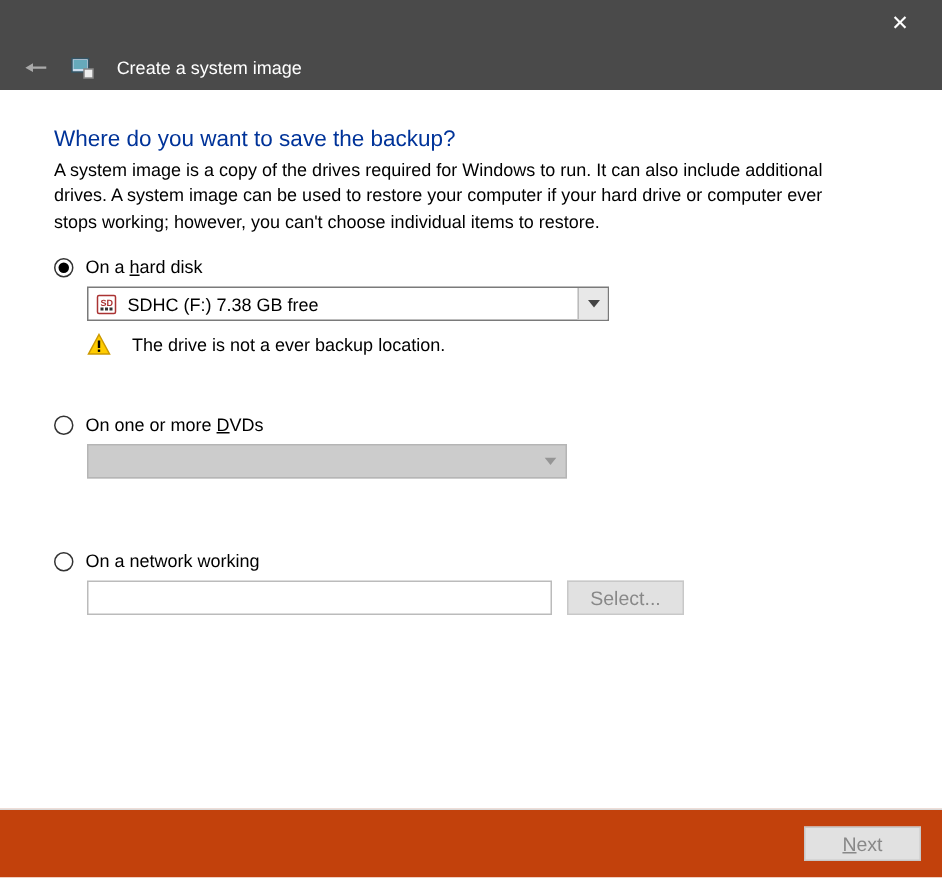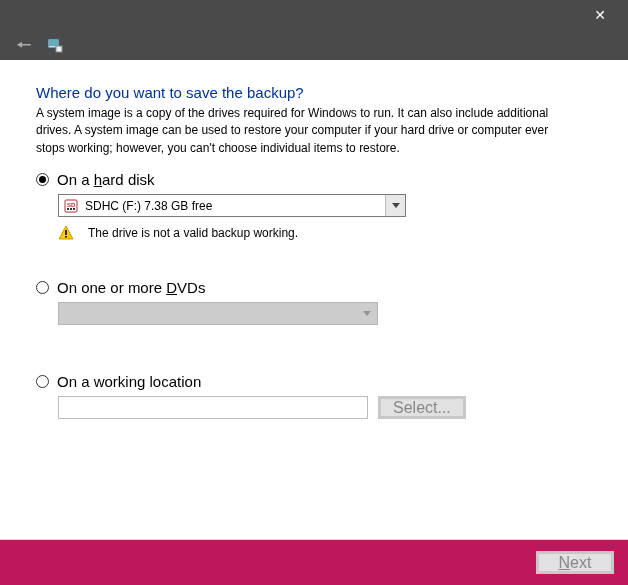--- a/index.html
+++ b/index.html
@@ -91,21 +91,21 @@
       content: "";
       position: absolute;
       width: 7px;
       height: 7px;
       background: #000;
       border-radius: 50%;
       top: 2px;
       left: 2px;
     }
     .option-label {
-      font-size: 15px;
+      font-size: 12px;
     }
     .underline { text-decoration: underline; }
     .indent {
       margin-left: 22px;
     }
     .dropdown {
       display: flex;
       align-items: center;
       width: 348px;
       height: 23px;
@@ -169,35 +169,35 @@
       width: 310px;
       height: 23px;
       border: 1px solid #bbb;
       background: #fff;
       padding: 0 4px;
       font-size: 12px;
     }
     .btn {
       height: 23px;
       min-width: 78px;
-      border: 3px solid #8b5cf6;
+      border: 1px solid #8b5cf6;
       background: #e1e1e1;
-      font-size: 16px;
+      font-size: 13px;
       font-family: inherit;
       padding: 0 12px;
       text-align: center;
       cursor: default;
     }
     .btn.disabled {
       color: #888;
       background: #e1e1e1;
       border-color: #c8c8c8;
     }
     .footer {
-      background: #be185d;
+      background: #c2410c;
       border-top: 1px solid #d8d8d8;
       height: 46px;
       display: flex;
       align-items: center;
       justify-content: flex-end;
       gap: 12px;
       padding-right: 14px;
     }
   </style>
 </head>
@@ -209,20 +209,21 @@
 
 <div class="headerbar">
   <span class="back-arrow">🠔</span>
   <span class="header-icon">
     <svg viewBox="0 0 16 16">
         <rect x="1" y="2" width="11" height="9" fill="#cde" stroke="#356" stroke-width="1"></rect>
         <rect x="2" y="3" width="9" height="6" fill="#6ab"></rect>
         <rect x="9" y="9" width="6" height="6" fill="#eee" stroke="#888"></rect>
       </svg>
   </span>
+  <span class="header-title">Create a system image</span>
 </div>
 
 <div class="content">
   <div class="heading">Where do you want to save the backup?</div>
   <div class="desc">A system image is a copy of the drives required for Windows to run. It can also include additional drives. A system image can be used to restore your computer if your hard drive or computer ever stops working; however, you can't choose individual items to restore.</div>
 
   <div class="option-row">
     <span class="radio checked"></span>
     <span class="option-label"><span>On a </span><span class="underline">h</span><span>ard disk</span></span>
   </div>
@@ -246,42 +247,42 @@
     </div>
   </div>
   <div class="warn-row">
     <span class="warn-icon">
       <svg viewBox="0 0 16 16">
           <path d="M8 1 L15 14 L1 14 Z" fill="#ffcc00" stroke="#cc9900"></path>
           <rect x="7.2" y="5" width="1.6" height="5" fill="#000"></rect>
           <rect x="7.2" y="11" width="1.6" height="1.6" fill="#000"></rect>
         </svg>
     </span>
-    <span class="warn-text">The drive is not a valid backup working.</span>
+    <span class="warn-text">The drive is not a ever backup location.</span>
   </div>
 
   <div class="section-gap"></div>
 
   <div class="option-row">
     <span class="radio"></span>
     <span class="option-label"><span>On one or more </span><span class="underline">D</span><span>VDs</span></span>
   </div>
   <div class="disabled-dropdown">
     <span class="dd-arrow">
       <svg viewBox="0 0 8 6">
           <path d="M0 0 L8 0 L4 5 Z" fill="#444"></path>
         </svg>
     </span>
   </div>
 
   <div class="section-gap" style="height:48px"></div>
 
   <div class="option-row">
     <span class="radio"></span>
-    <span class="option-label">On a working location</span>
+    <span class="option-label">On a network working</span>
   </div>
   <div class="net-row">
     <input class="net-input" type="text" readonly="" value="" style="">
     <button class="btn disabled">Select...</button>
   </div>
 </div>
 
 <div class="footer">
   <button class="btn disabled"><span class="underline">N</span><span>ext</span></button>
 </div>

